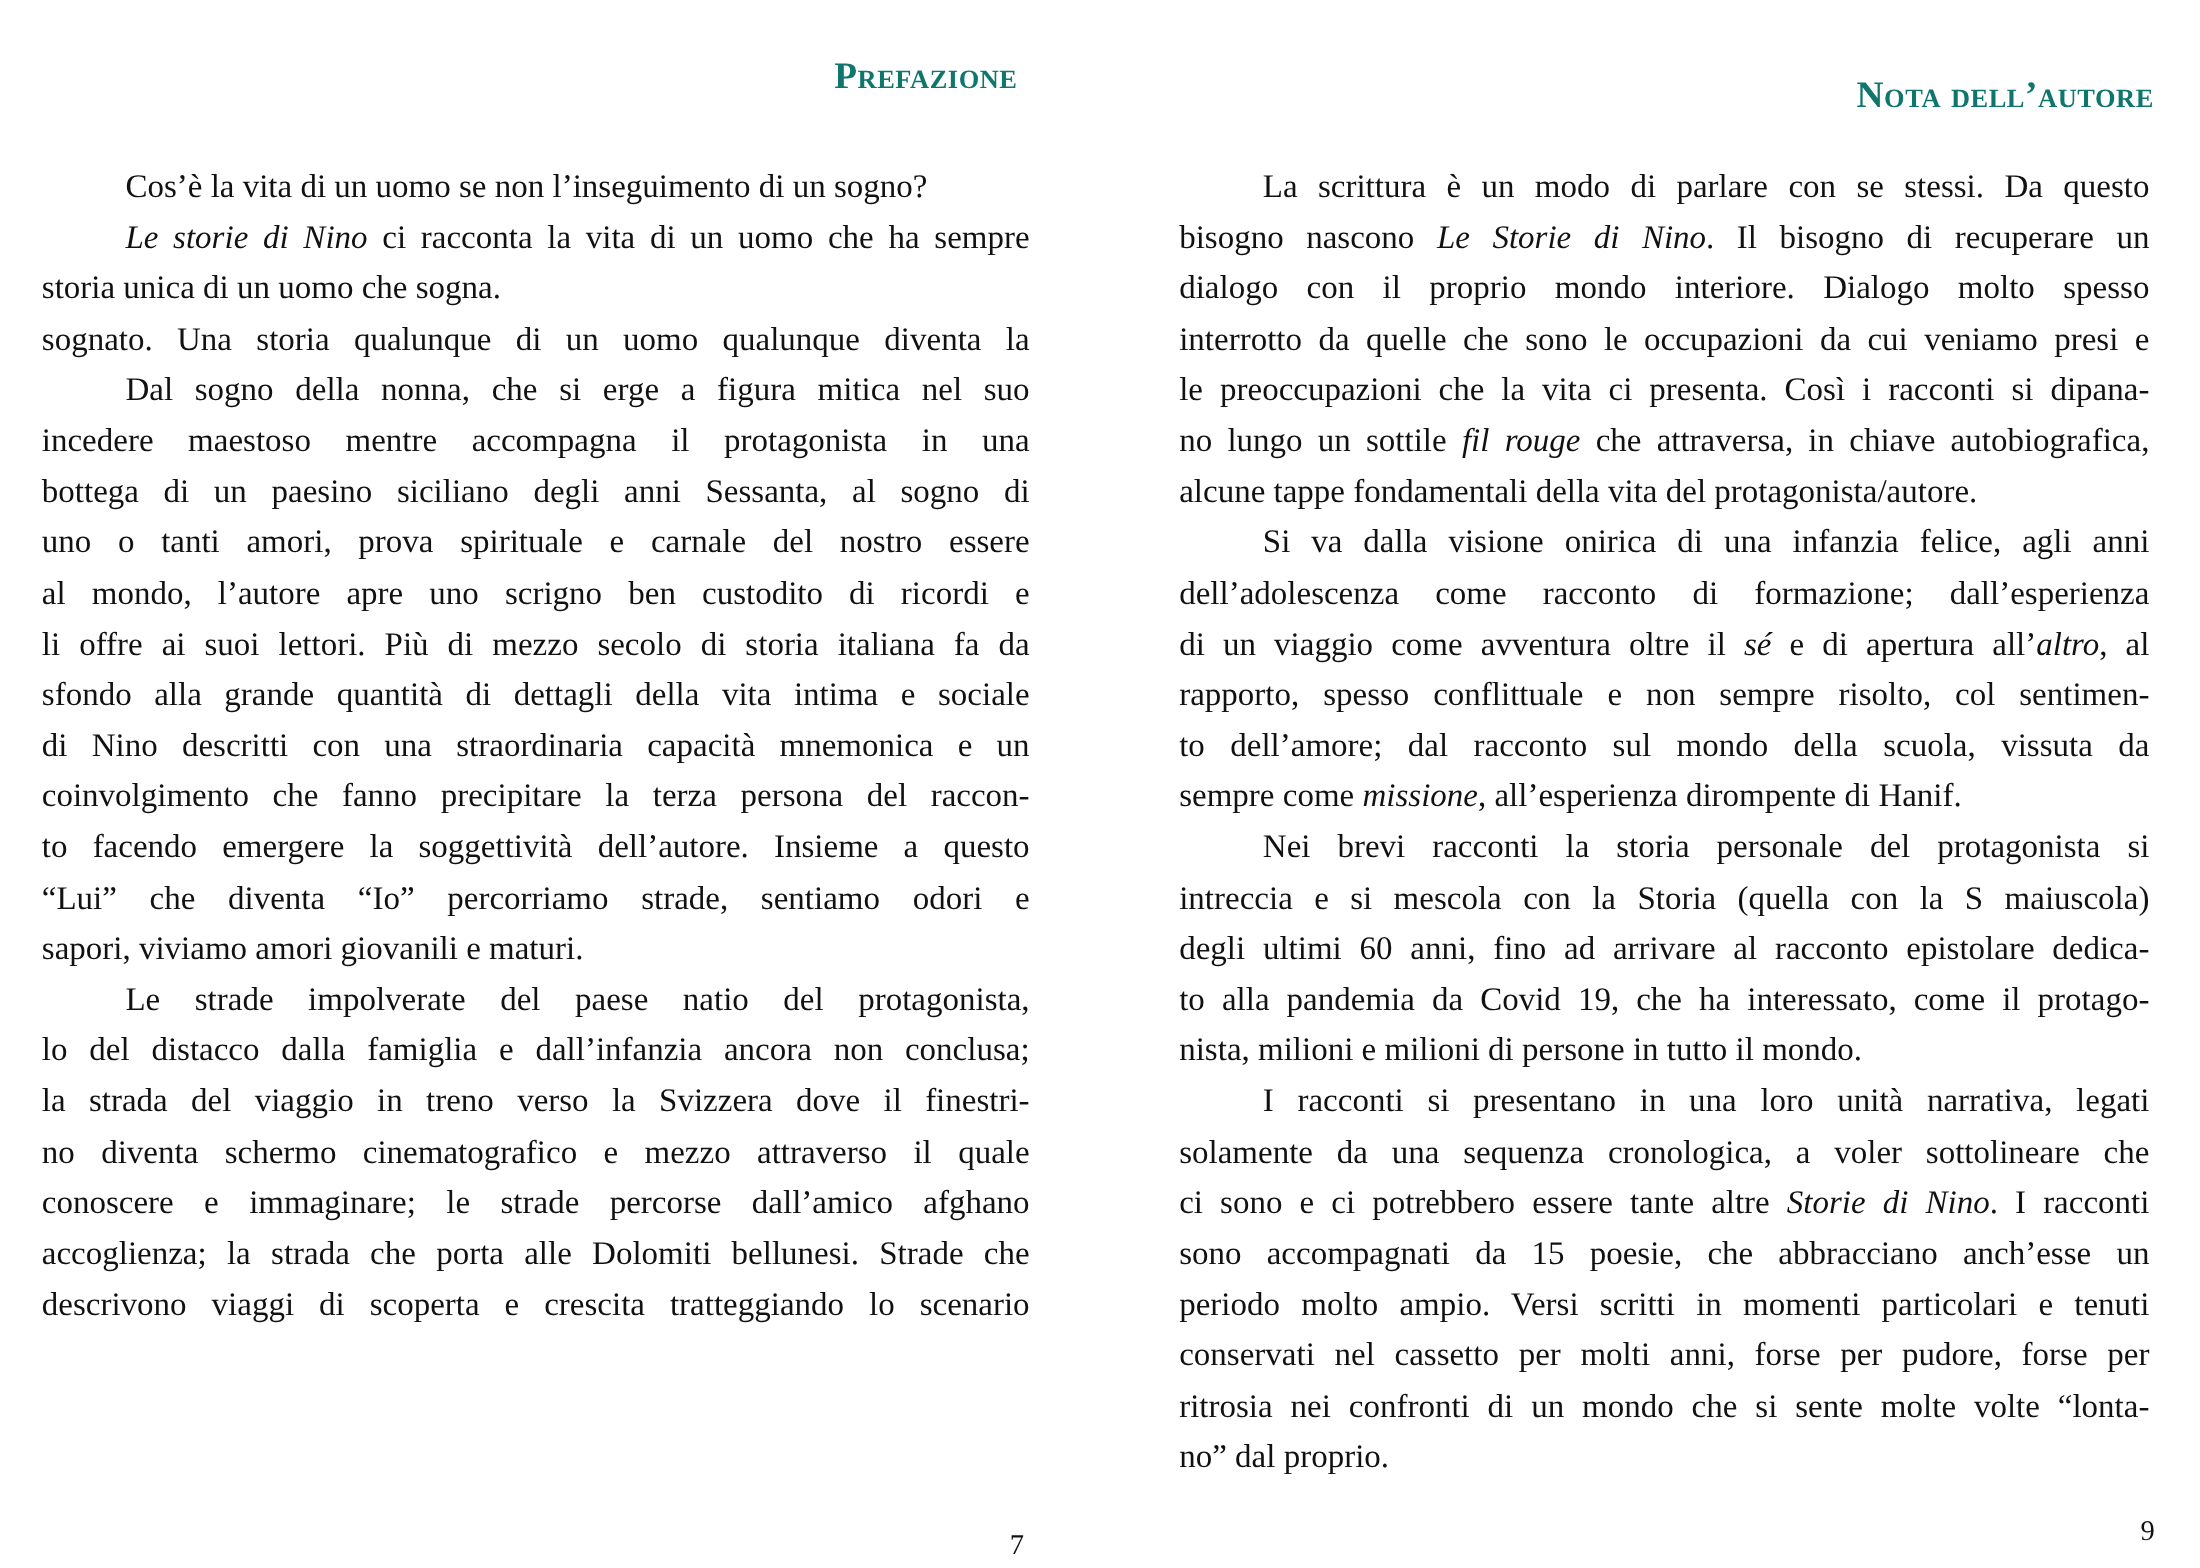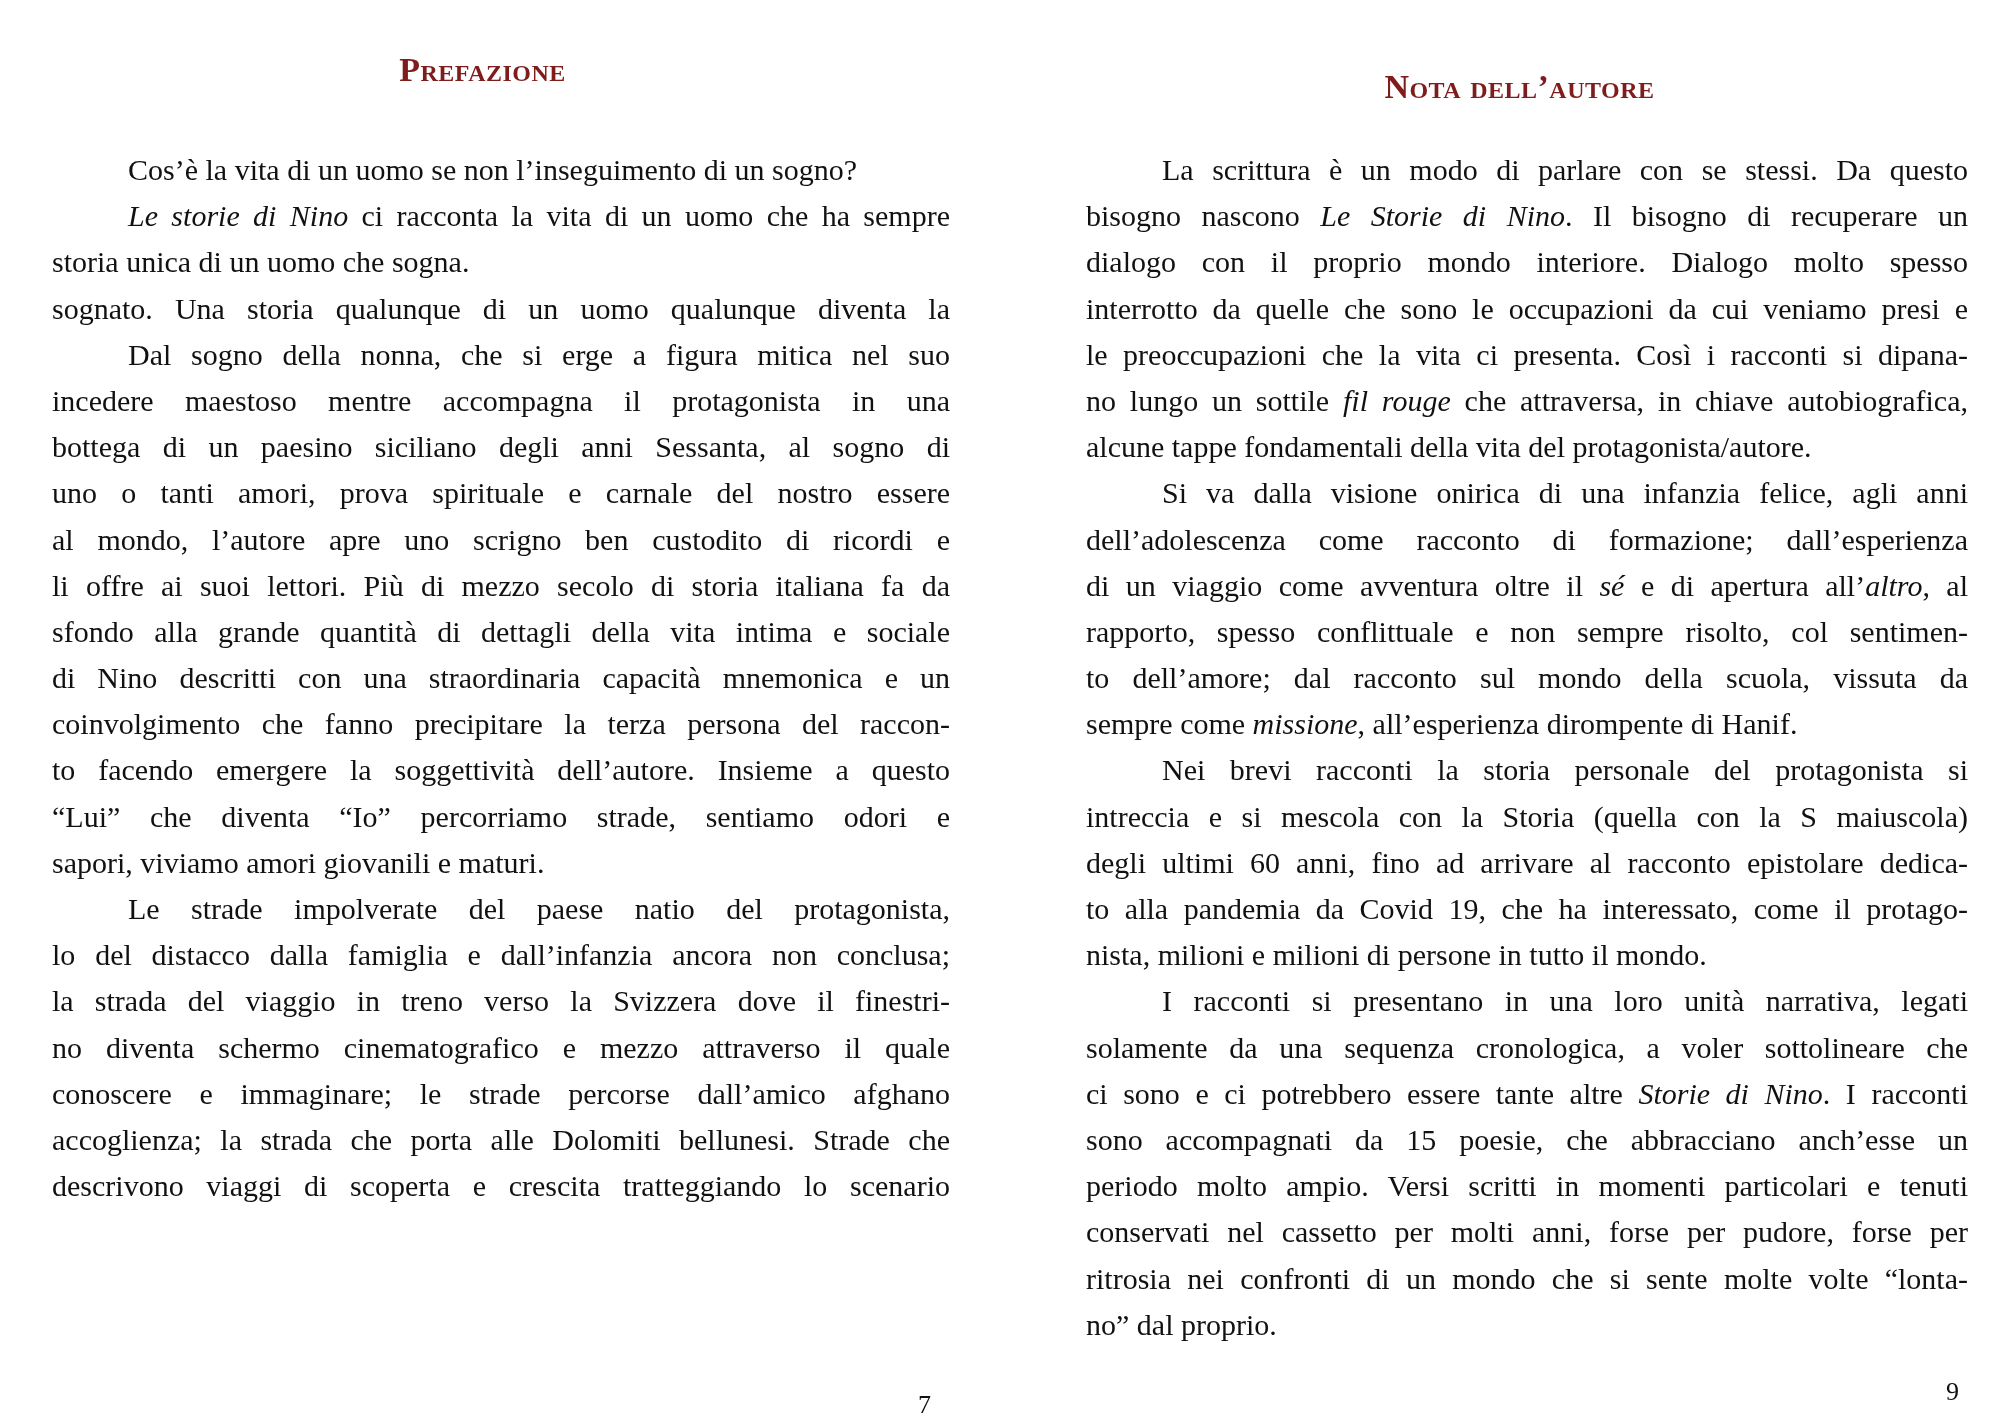--- a/index.html
+++ b/index.html
@@ -1,27 +1,27 @@
 <!DOCTYPE html>
 <html><head>
 <meta charset="utf-8">
 <style>
   html, body { margin: 0; padding: 0; background: #ffffff; }
   body { width: 2000px; height: 1425px; overflow: hidden; position: relative;
          font-family: "Liberation Serif", "DejaVu Serif", serif; color: #111111; }
   .page { position: absolute; top: 0; height: 1425px; }
   .page-left { left: 0; width: 1000px; }
   .page-right { left: 1000px; width: 1000px; }
-  .title { position: absolute; top: 28px; left: 0; right: 0; text-align: center;
+  .title { position: absolute; top: 28px; left: 0; right: 0; text-align: right;
            font-family: "Liberation Serif", serif; font-weight: bold;
            font-size: 34px; letter-spacing: 0.5px; font-variant: small-caps;
-           color: #7f1d1d; }
+           color: #0f766e; }
   .page-left .title { left: 40px; right: 75px; }
   .page-right .title { left: 81px; right: 42px; margin-top: 40px; }
-  .body-text { position: absolute; margin-left: 14px; }
+  .body-text { position: absolute; }
   .page-left .body-text { left: 38px; width: 898px; top: 147px; }
   .page-right .body-text { left: 1072px; width: 882px; top: 147px; }
   .page-right .body-text { left: 72px; }
   .line { display: block; height: 46.2px; line-height: 46.2px; font-size: 30px;
           text-align: justify; text-align-last: justify; white-space: nowrap;
           overflow: visible; }
   .line.last { text-align-last: left; }
   .line.indent { padding-left: 76px; }
   .line .wrap { display: block; text-align: justify; text-align-last: justify; white-space: normal; }
   .line.last .wrap { text-align-last: left; }

